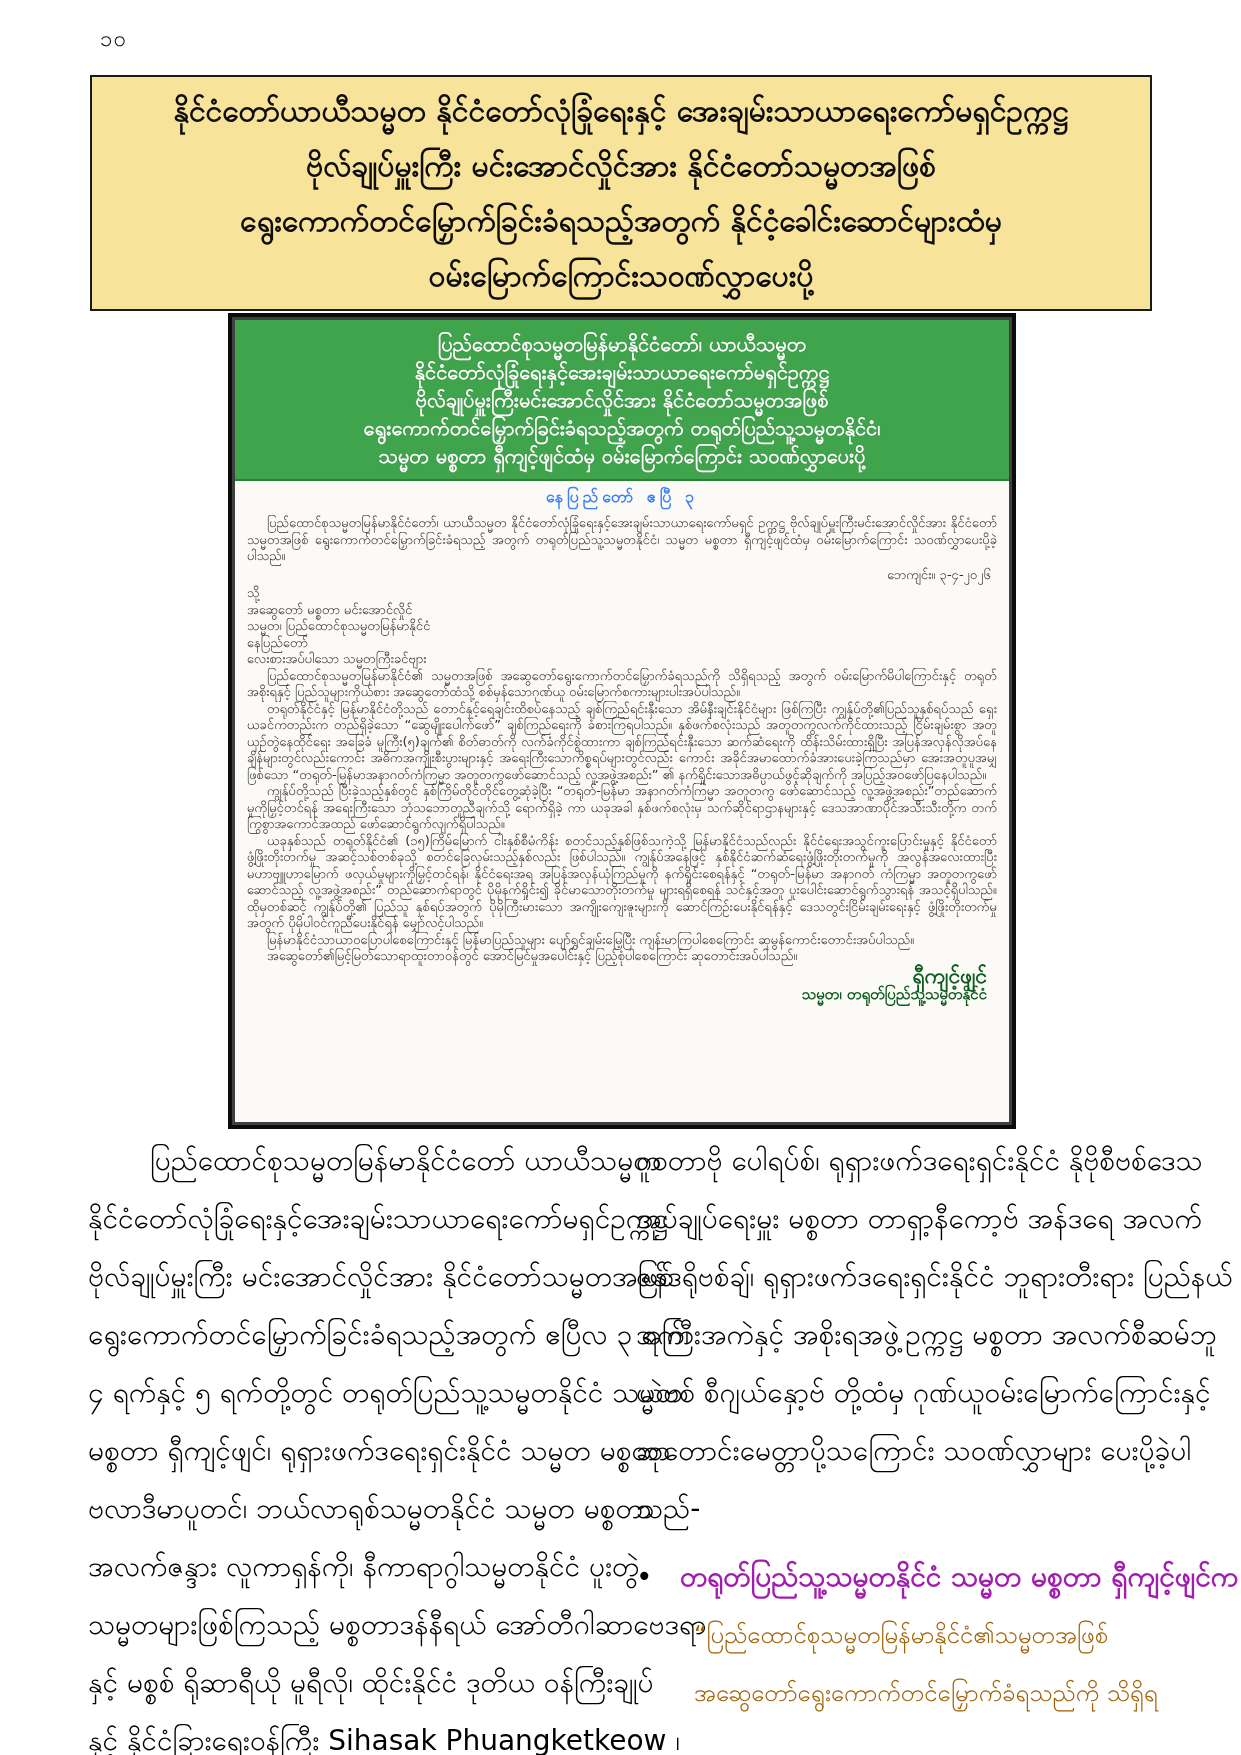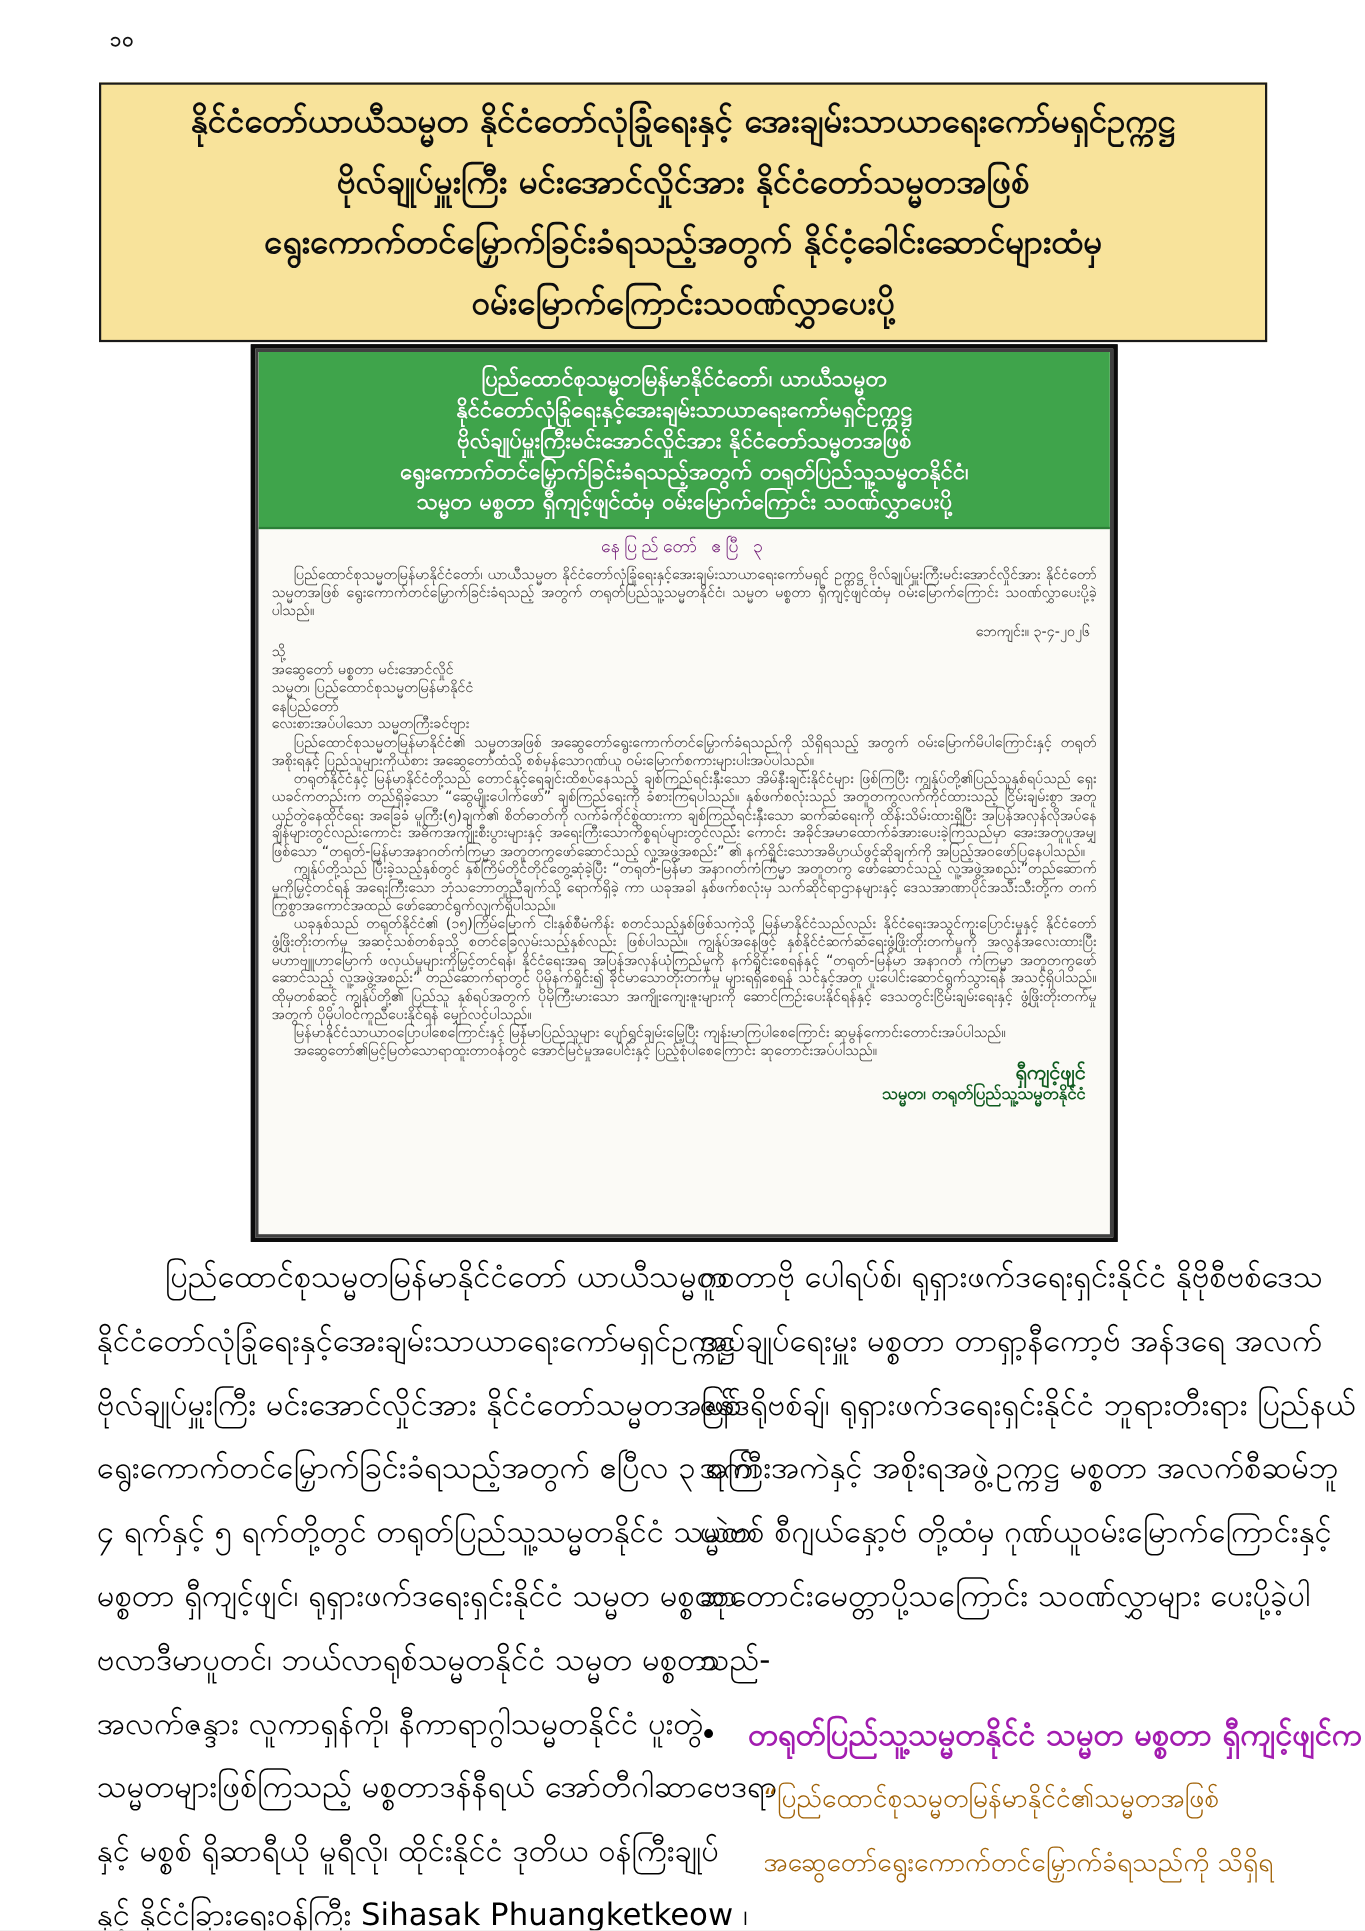--- a/index.html
+++ b/index.html
@@ -2,22 +2,22 @@
 <html><head>
 <meta charset="utf-8">
 <style>
   * { margin:0; padding:0; box-sizing:border-box; }
   html,body { background:#e8e8e8; }
   .page {
     position:relative; width:1241px; height:1755px; background:#ffffff;
     font-family:"DejaVu Sans","Liberation Sans",sans-serif; overflow:hidden;
   }
   .page-number {
-    position:absolute; left:100px; top:24px; font-size:18px; color:#111;
-    font-weight:700; letter-spacing:1px;
+    position:absolute; left:100px; top:24px; font-size:22px; color:#111;
+    font-weight:400; letter-spacing:1px;
   }
   
   .headline-banner {
     position:absolute; left:90px; top:75px; width:1062px; height:236px;
     background:#F8E39B; border:2px solid #1a1a1a;
     display:flex; flex-direction:column; justify-content:center;
     padding:8px 30px; text-align:center;
   }
   .headline-line {
     font-size:30px; font-weight:bold; color:#0d0d0d; line-height:55px;
@@ -34,33 +34,33 @@
   }
   .letter-header {
     background:#3FA44B; color:#fff; text-align:center; padding:10px 6px 9px;
     border-bottom:2px solid #2c7f37;
   }
   .letter-header .letter-header-line {
     font-size:20px; font-weight:bold; line-height:28px; white-space:nowrap;
     text-shadow:0 0 1px rgba(0,0,0,.25);
   }
   .letter-dateline {
-    text-align:center; color:#701a75; font-weight:normal; font-size:16px;
+    text-align:center; color:#3b82f6; font-weight:bold; font-size:16px;
     padding:5px 0 3px; letter-spacing:4px;
   }
   .letter-body {
     flex:1; padding:2px 12px 8px; color:#2E2D2B; font-size:13px;
     line-height:16.5px; text-align:justify;
   }
   .lp { margin:0; }
   .lp.indent { text-indent:20px; }
   .lp.date-right { text-align:right; padding-right:6px; margin:2px 0; }
   .letter-address .lp { text-align:left; }
   .letter-signature { text-align:right; padding-right:10px; margin-top:2px; }
-  .sig-name { font-weight:bold; color:#0E5A1E; font-size:18px; line-height:18px; }
+  .sig-name { font-weight:bold; color:#0E5A1E; font-size:21px; line-height:18px; }
   .sig-title { font-weight:bold; color:#0E5A1E; font-size:15px; line-height:18px; }
   
   .article-columns {
     position:absolute; left:88px; top:1132px; width:1070px; height:612px;
     display:flex; gap:26px;
   }
   .col { width:522px; }
   .col .article-line {
     font-size:28px; color:#000; line-height:58px; height:58px;
     text-align:justify; text-align-last:justify; white-space:nowrap;

